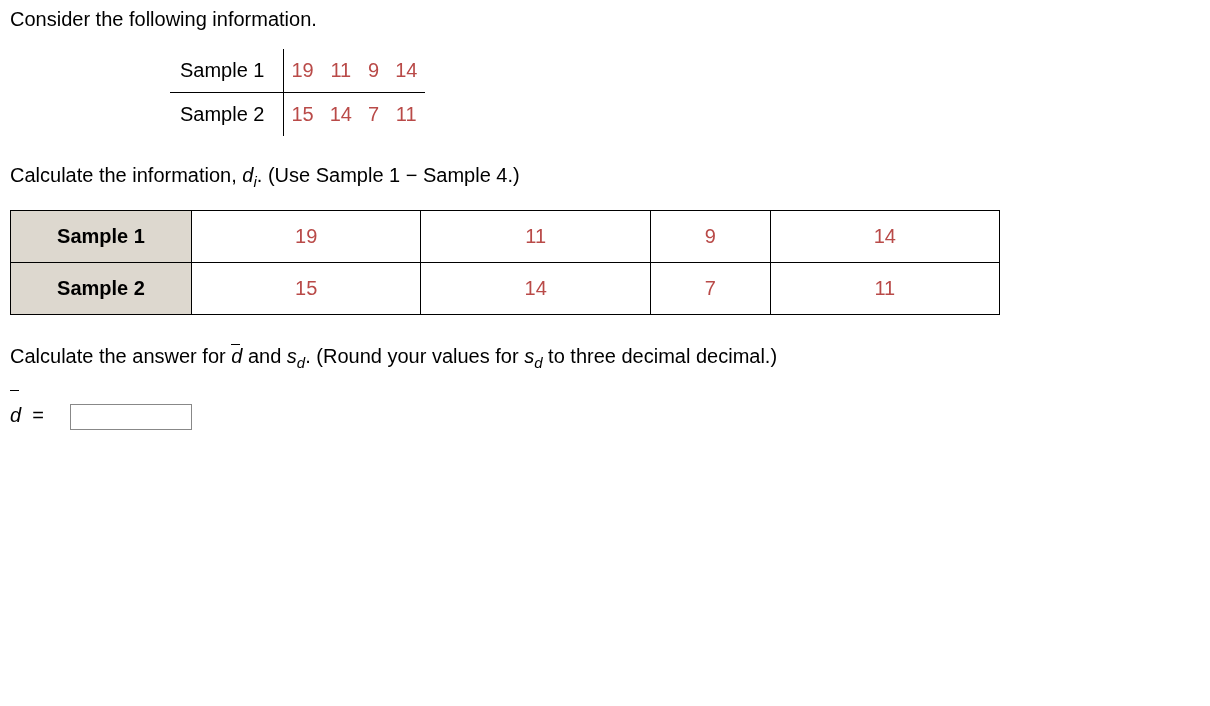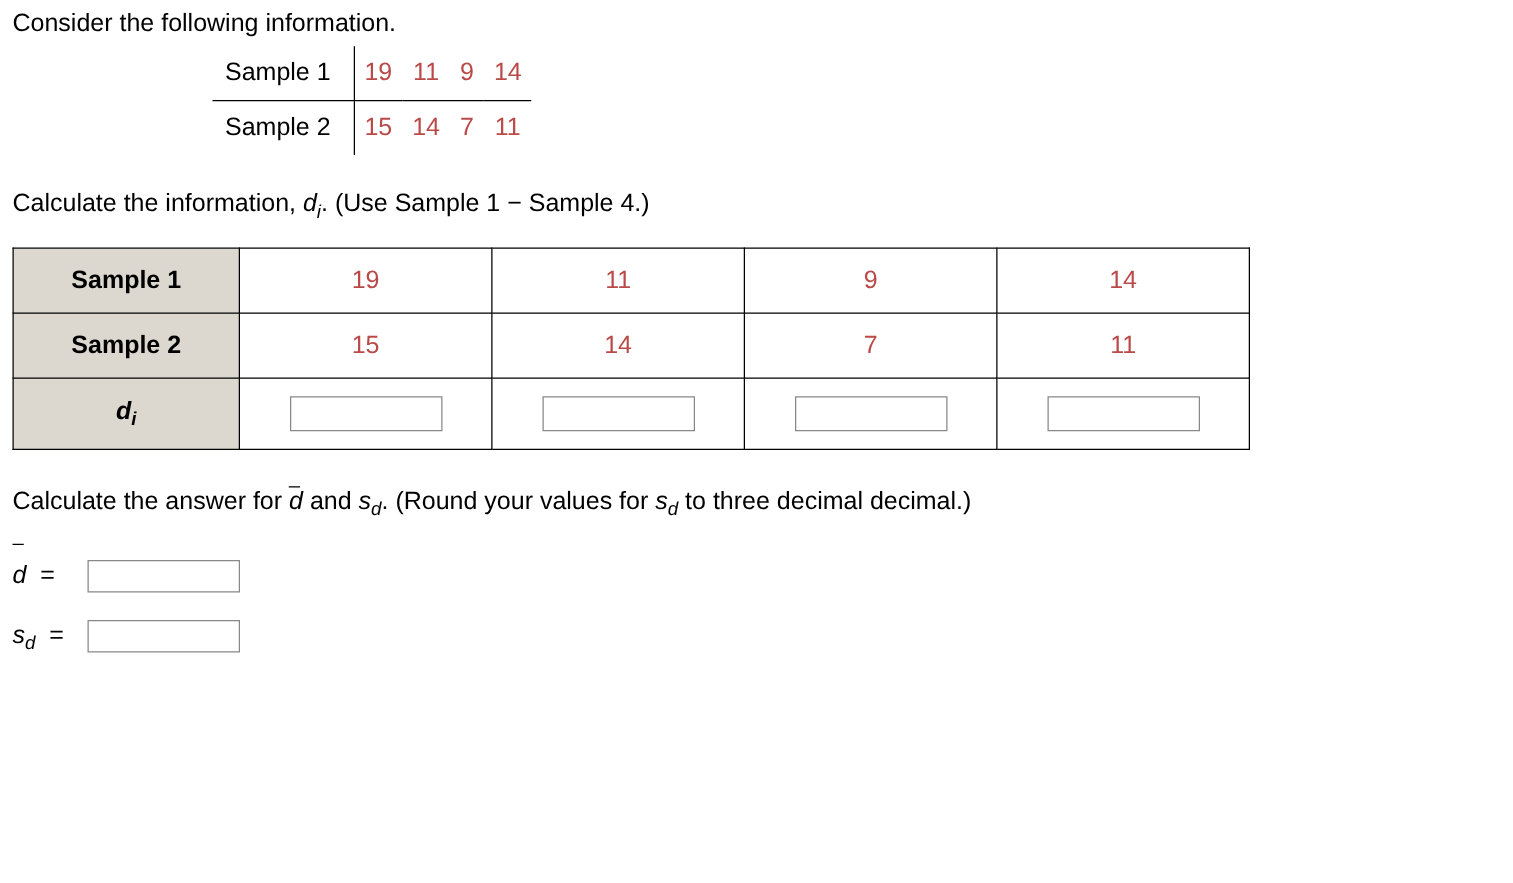--- a/index.html
+++ b/index.html
@@ -5,21 +5,21 @@
   body {
     font-family: Verdana, Geneva, sans-serif;
     font-size: 20px;
     color: #000;
     margin: 0;
     padding: 8px 10px;
     width: 1210px;
     box-sizing: border-box;
   }
   .intro {
-    margin-bottom: 6px;
+    margin-bottom: 18px;
   }
   .samples-table {
     border-collapse: collapse;
     margin-left: 160px;
     margin-bottom: 28px;
   }
   .samples-table td {
     padding: 10px 10px;
     text-align: center;
     font-size: 20px;
@@ -128,38 +128,25 @@
     <td class="val">9</td>
     <td class="val">14</td>
   </tr>
   <tr>
     <td class="hcell">Sample 2</td>
     <td class="val">15</td>
     <td class="val">14</td>
     <td class="val">7</td>
     <td class="val">11</td>
   </tr>
-  <tr>
-    <td class="hcell">
-      <span class="ital" style="font-weight:bold">d</span><span class="sub" style="font-weight:bold">i</span>
-    </td>
-    <td><span class="input-box"></span></td>
-    <td><span class="input-box"></span></td>
-    <td><span class="input-box"></span></td>
-    <td><span class="input-box"></span></td>
-  </tr>
 </tbody>
   </table>
 
 <div class="instruction">
   <span>Calculate the answer for </span><span class="dbar">d</span><span> and </span><span class="ital">s</span><span class="sub">d</span><span>.</span><span> (Round your values for </span><span class="ital">s</span><span class="sub">d</span><span> to three decimal decimal.)</span>
 </div>
 
 <div class="answers">
   <div>
     <span class="lbl-eq"><span class="dbar">d</span>&nbsp;&nbsp;<span>=</span></span>
     <span class="input-box"></span>
   </div>
-  <div>
-    <span class="lbl-eq"><span class="ital">s</span><span class="sub">d</span>&nbsp;&nbsp;<span>=</span></span>
-    <span class="input-box"></span>
-  </div>
 </div>
 
 </body></html>

